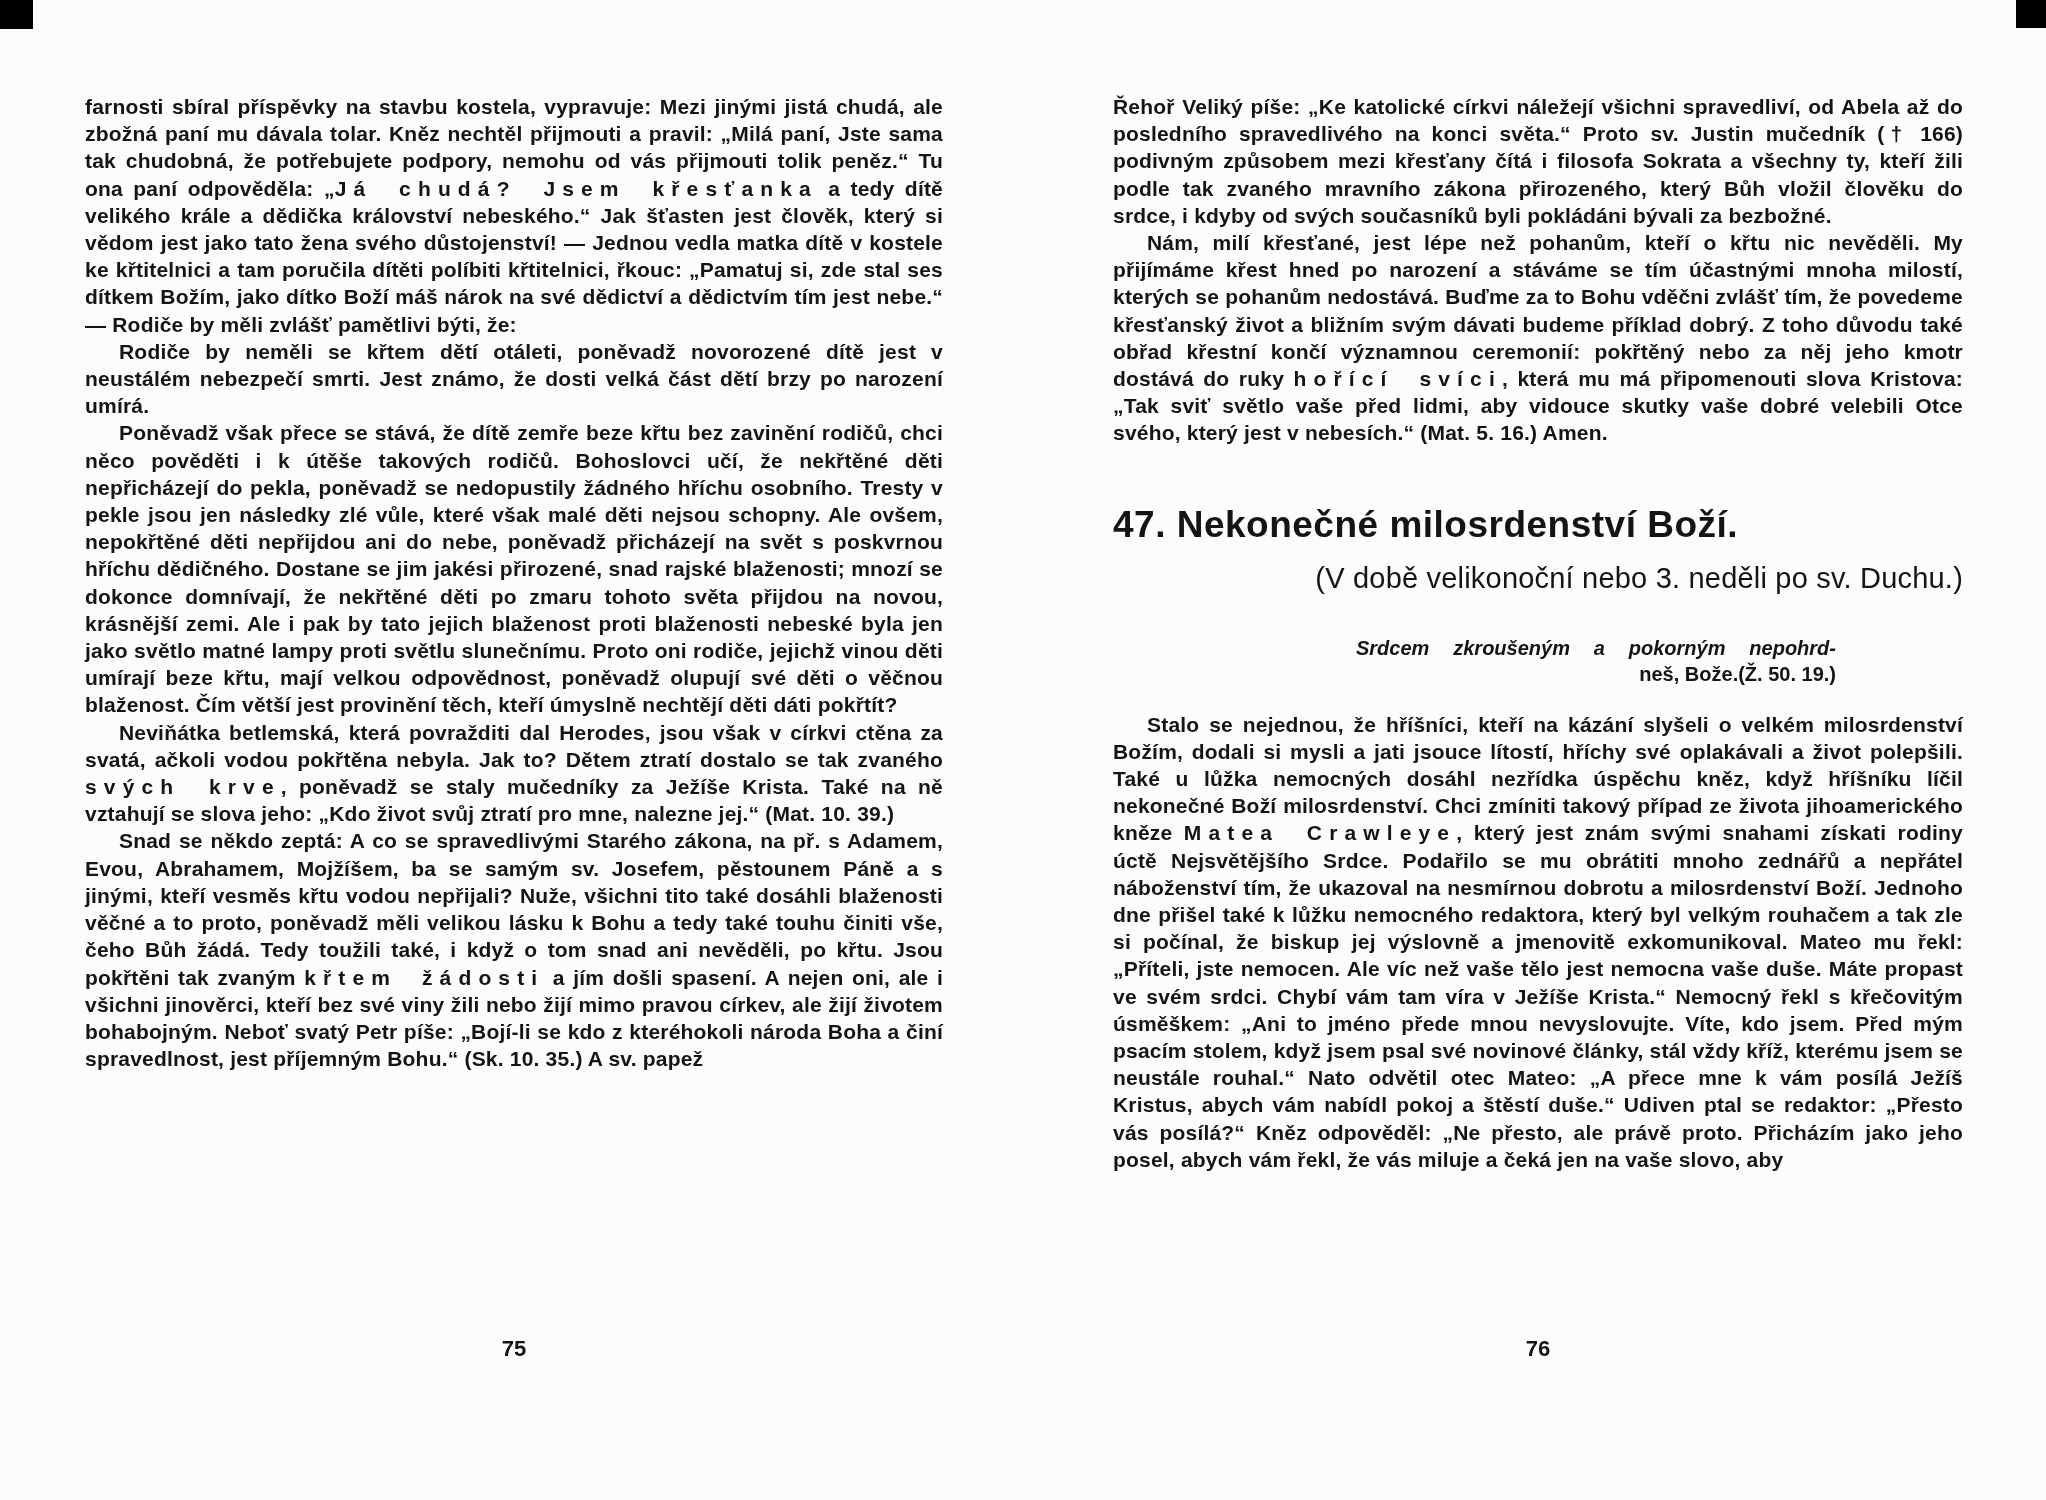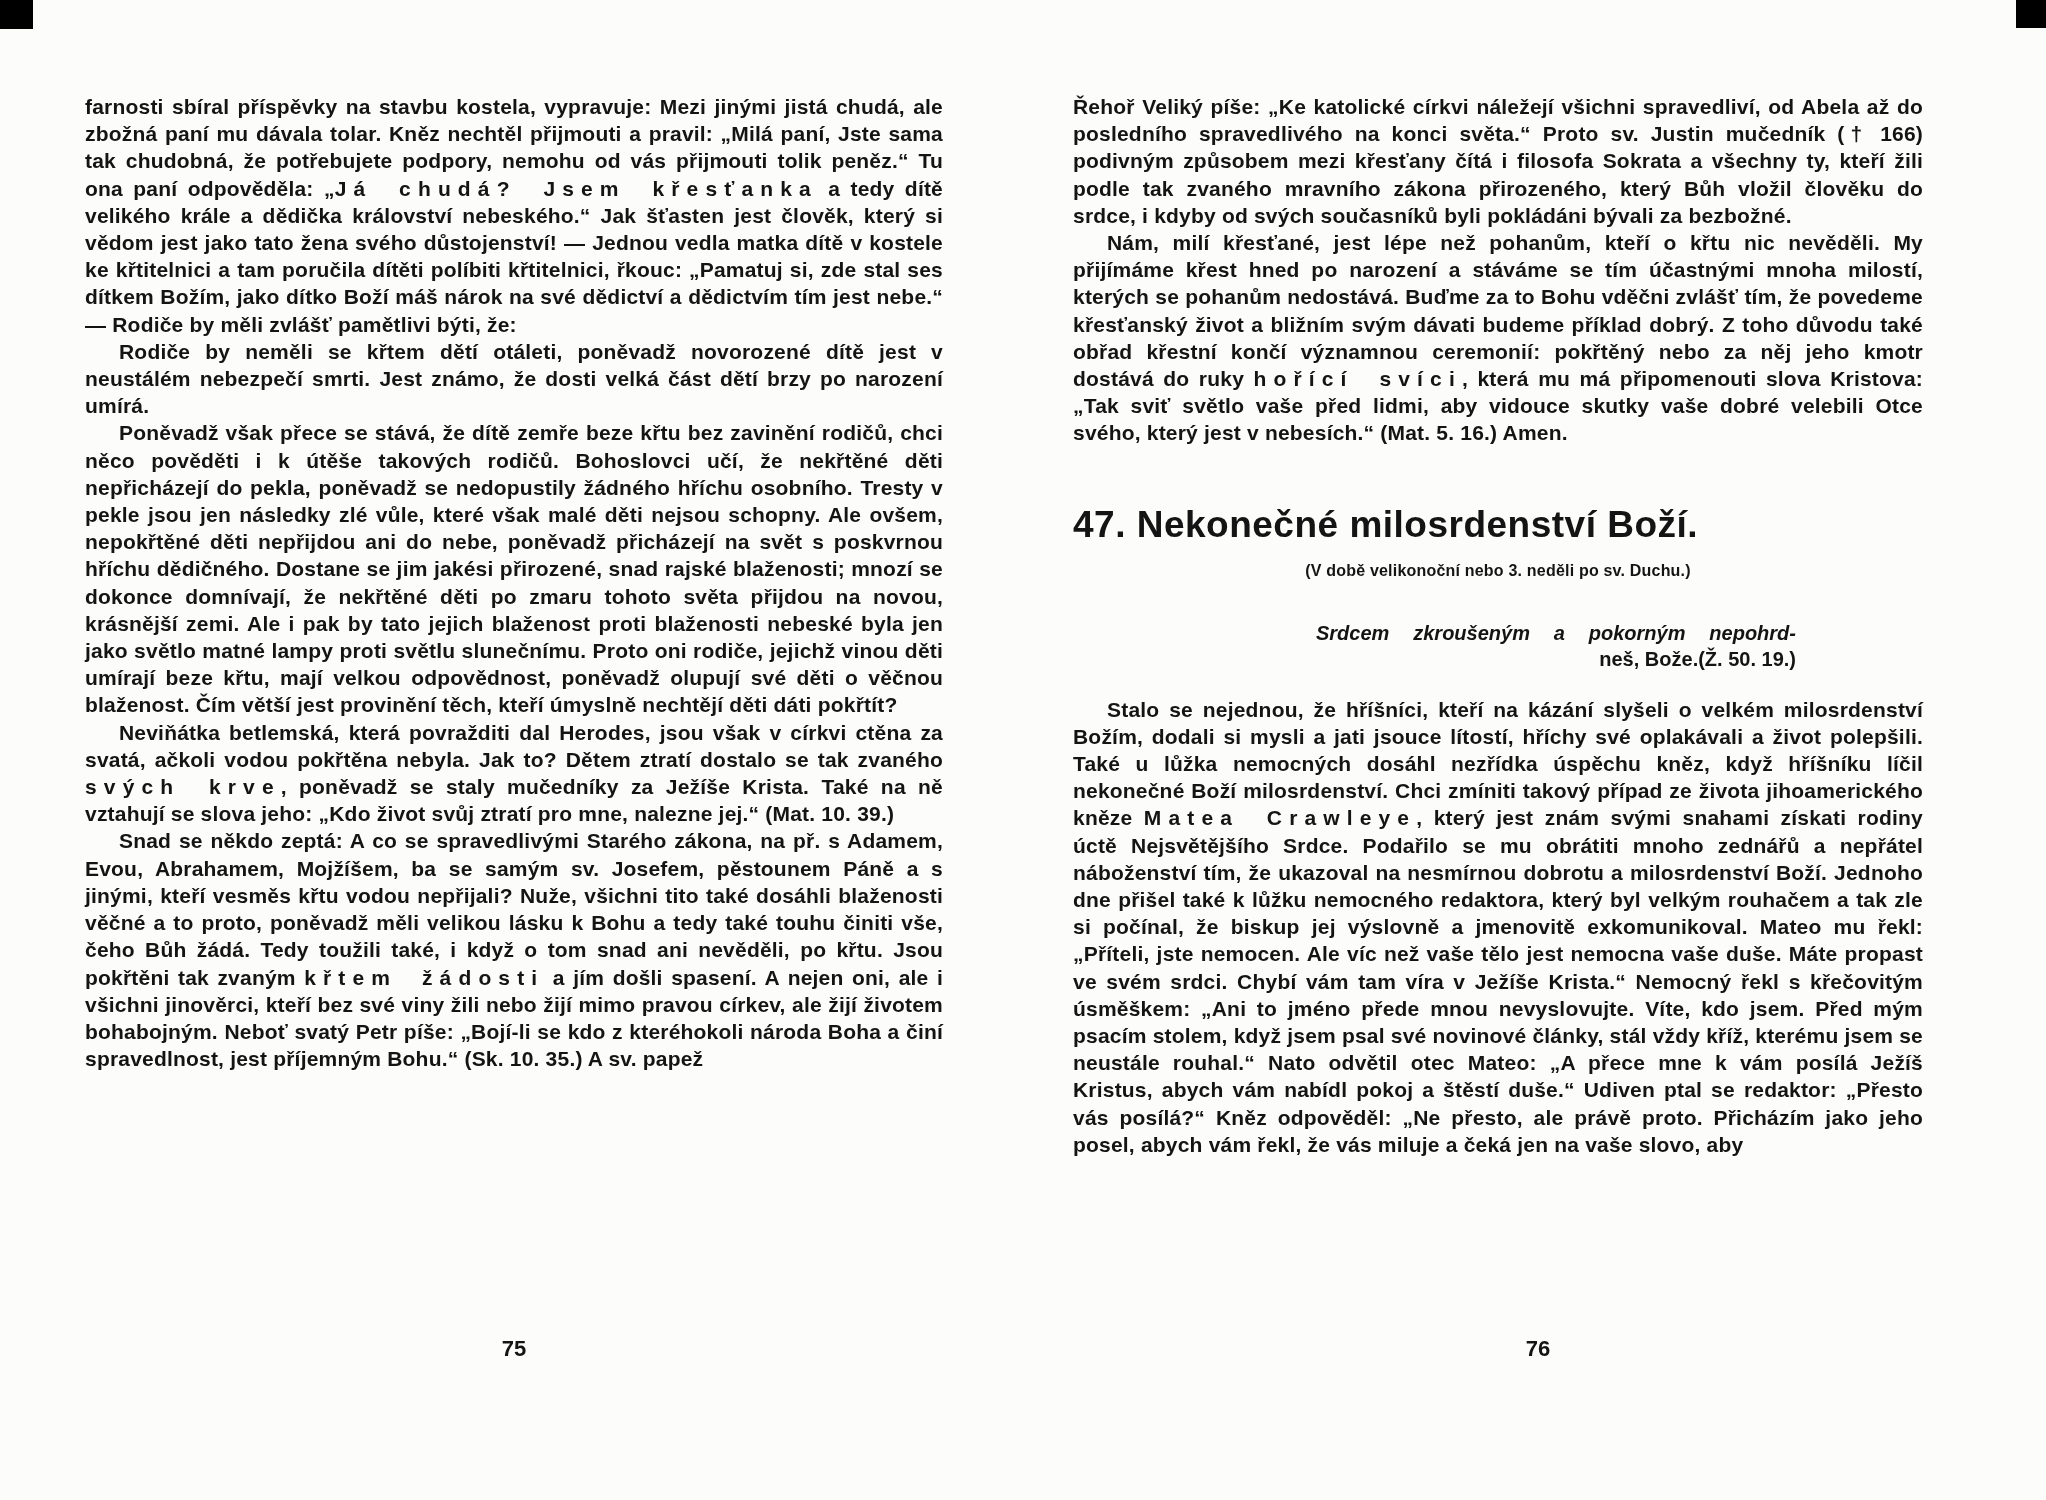--- a/index.html
+++ b/index.html
@@ -9,44 +9,44 @@
     font-family:"Liberation Sans","DejaVu Sans",sans-serif;
     color:#141414;
     overflow:hidden;
   }
   .corner-mark{position:absolute;background:#000;top:0;}
   .corner-mark.left{left:0;width:33px;height:29px;}
   .corner-mark.right{right:0;width:30px;height:28px;}
 
   .page{position:absolute;top:93px;}
   .page-left{left:85px;width:858px;}
-  .page-right{left:1073px;width:850px;}
+  .page-right{left:1113px;width:850px;}
 
   .para{
     margin:0;
     font-size:21px;
     font-weight:bold;
     line-height:27.2px;
     text-align:justify;
     letter-spacing:0.2px;
   }
   .para.indent{text-indent:34px;}
   .spaced{letter-spacing:0.34em;word-spacing:0.45em;}
 
   .chapter-heading{
     margin:57px 0 0 0;
     font-size:37px;
     font-weight:bold;
     letter-spacing:0.5px;
   }
   .chapter-subtitle{
     margin:16px 0 0 0;
-    text-align:center;
-    font-size:16px;
-    font-weight:bold;
+    text-align:right;
+    font-size:29px;
+    font-weight:normal;
     letter-spacing:0.2px;
   }
   .epigraph{
     margin:40px 0 0 207px;
     width:516px;
     font-size:20px;
     font-weight:bold;
     line-height:26px;
   }
   .epigraph .line1{text-align:justify;text-align-last:justify;padding-left:36px;font-style:italic;}

